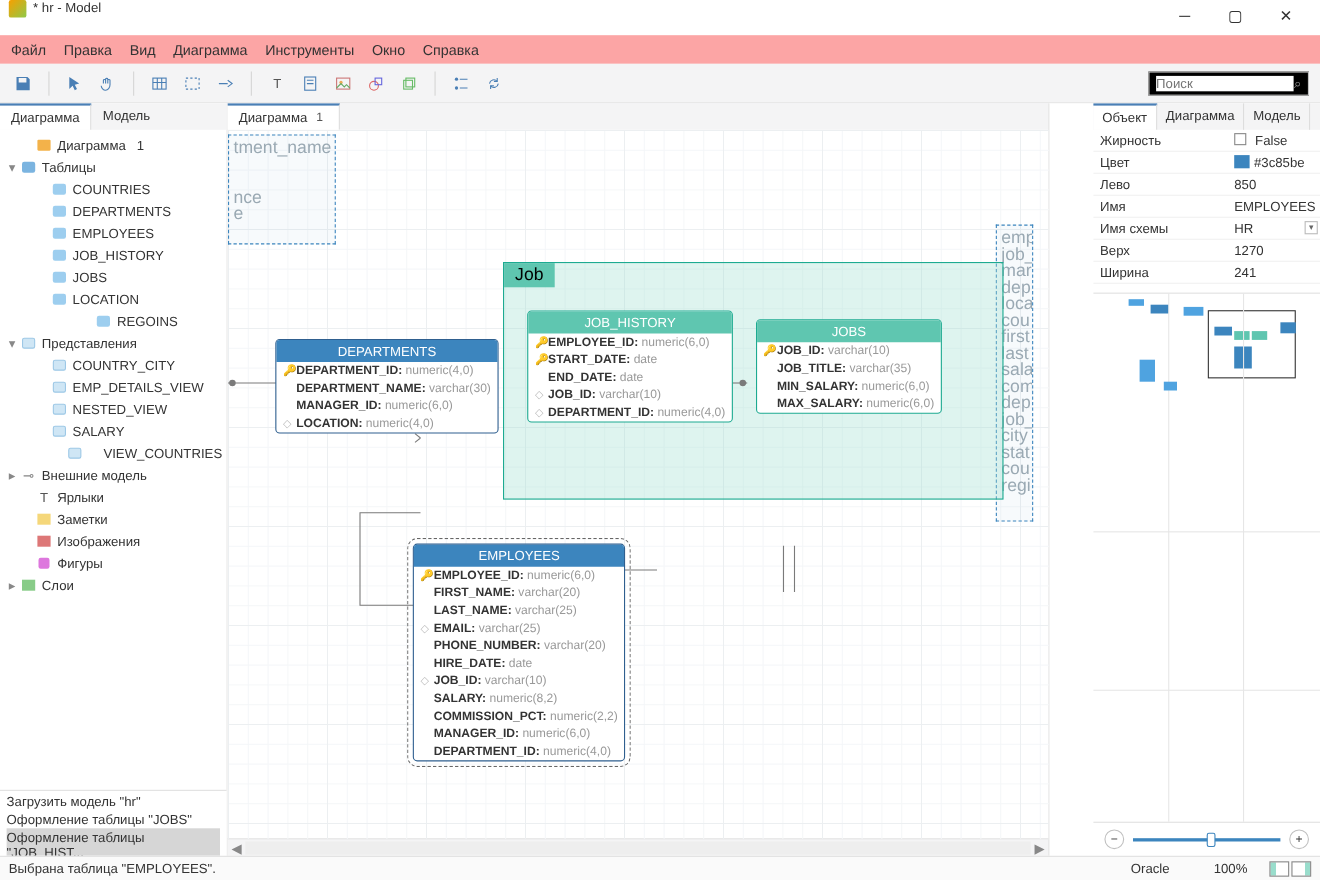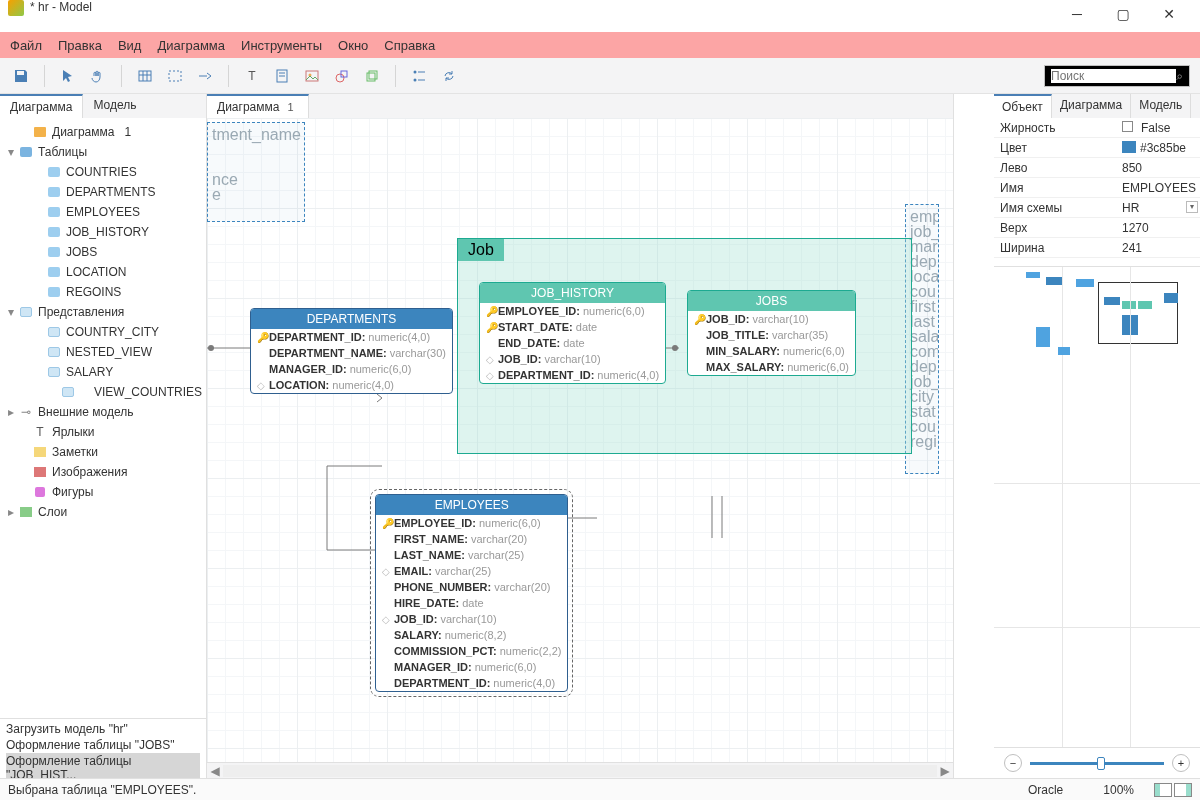--- a/index.html
+++ b/index.html
@@ -255,40 +255,47 @@
           </span>
           <span>JOBS</span>
         </div>
         <div class="tree-row" style="padding-left: 28px;">
           <span class="tw"></span>
           <span class="ic">
             <span class="t-blue" style="background:#9dceef"></span>
           </span>
           <span>LOCATION</span>
         </div>
-        <div class="tree-row" style="padding-left: 28px;">
+        <div class="tree-row" style="padding-left: 28px; justify-content: center;">
           <span class="tw"></span>
           <span class="ic">
             <span class="t-blue" style="background:#9dceef"></span>
           </span>
           <span>REGOINS</span>
         </div>
         <div class="tree-row" style="padding-left: 0px;">
           <span class="tw">▾</span>
           <span class="ic">
             <span class="t-lblue"></span>
           </span>
           <span>Представления</span>
         </div>
         <div class="tree-row" style="padding-left: 28px;">
           <span class="tw"></span>
           <span class="ic">
             <span class="t-lblue"></span>
           </span>
           <span>COUNTRY_CITY</span>
+        </div>
+        <div class="tree-row" style="padding-left: 28px;">
+          <span class="tw"></span>
+          <span class="ic">
+            <span class="t-lblue"></span>
+          </span>
+          <span>EMP_DETAILS_VIEW</span>
         </div>
         <div class="tree-row" style="padding-left: 28px;">
           <span class="tw"></span>
           <span class="ic">
             <span class="t-lblue"></span>
           </span>
           <span>NESTED_VIEW</span>
         </div>
         <div class="tree-row" style="padding-left: 28px;">
           <span class="tw"></span>

